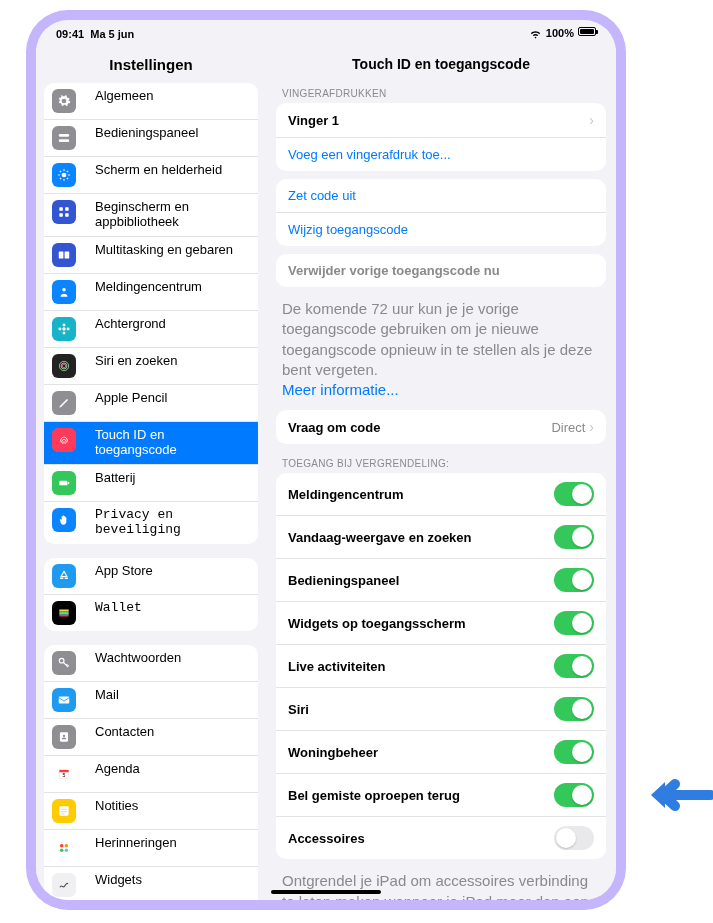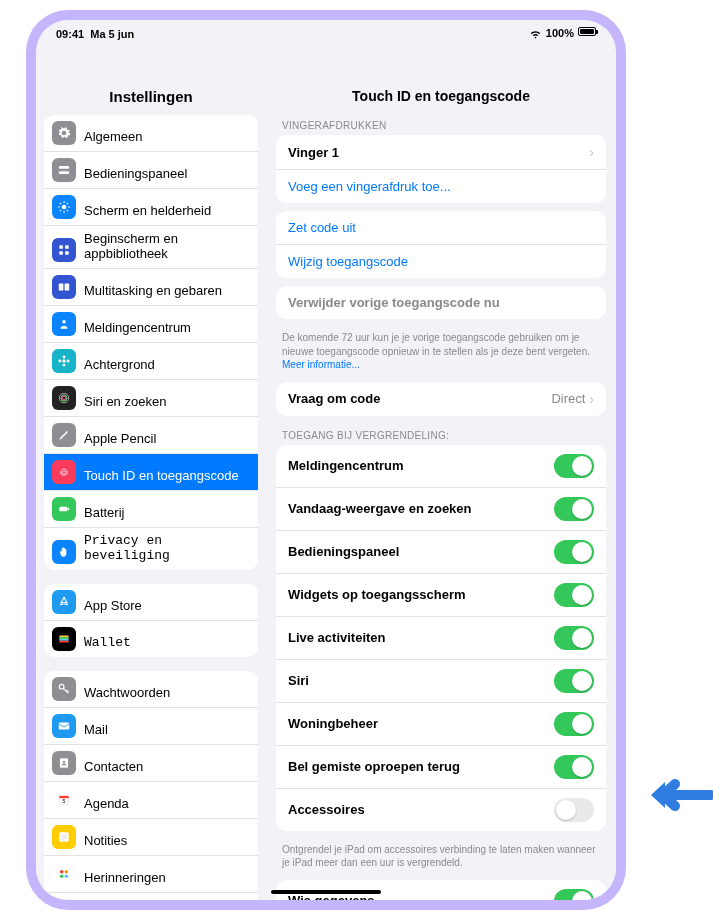--- a/index.html
+++ b/index.html
@@ -2,41 +2,41 @@
 <html><head>
 <meta charset="utf-8">
 <style>
   * { box-sizing: border-box; margin: 0; padding: 0; }
   body { background: #fff; font-family: -apple-system, "Helvetica Neue", Helvetica, Arial, sans-serif; display:flex; justify-content:center; }
   .frame { width:713px; height:923px; position:relative; }
   .device { position:absolute; left:26px; top:10px; width:600px; height:900px; background:#c4b5fd; border-radius:42px; padding:10px; }
   .screen { width:100%; height:100%; background:#f2f2f7; border-radius:32px; overflow:hidden; display:flex; flex-direction:column; position:relative; }
   .statusbar { height:28px; display:flex; align-items:center; justify-content:space-between; padding:0 20px; font-size:11px; font-weight:600; color:#000; }
   .statusbar .right { display:flex; align-items:flex-start; gap:4px; }
-  .content { flex:1; display:flex; overflow:hidden;margin-top:32px; }
+  .content { flex:1; display:flex; overflow:hidden; }
   .sidebar { width:230px; background:#f2f2f7; display:flex; flex-direction:column; overflow-y:auto; }
   .sidebar-title { font-size:15px; font-weight:600; text-align:center; padding:8px 0 10px; }
   .group { background:#fff; margin:0 8px 14px; border-radius:10px; overflow:hidden; }
-  .row { display:flex; align-items:flex-end; padding:6px 10px 6px 8px; min-height:36px; border-bottom:0.5px solid #e3e3e6; font-size:13px; color:#000; gap:8px; cursor:pointer; }
+  .row { display:flex; align-items:flex-start; padding:6px 10px 6px 8px; min-height:36px; border-bottom:0.5px solid #e3e3e6; font-size:13px; color:#000; gap:19px; cursor:pointer; }
   .row:last-child { border-bottom:none;font-family:Liberation Mono, monospace; }
   .row.selected { background:#007aff; color:#fff; }
   .row.selected .label { color:#fff; }
   .icon { width:24px; height:24px; border-radius:6px; display:flex; align-items:center; justify-content:center; flex-shrink:0; }
   .icon svg { width:14px; height:14px; fill:#fff; }
   .label { flex:1; line-height:1.15; }
   .main { flex:1; background:#f2f2f7; overflow-y:auto; padding-bottom:30px; }
   .main-title { font-size:14px; font-weight:600; text-align:center; padding:8px 0 10px; }
   .section-header { font-size:10px; color:#8a8a8e; text-transform:uppercase; padding:6px 16px 4px; letter-spacing:0.3px; }
   .mgroup { background:#fff; margin:0 10px 8px; border-radius:10px; overflow:hidden; }
   .mrow { display:flex; align-items:center; justify-content:space-between; padding:9px 12px; border-bottom:0.5px solid #e3e3e6; font-size:13px; cursor:pointer; }
   .mrow:last-child { border-bottom:none; }
   .mrow .mlabel { color:#000;font-weight:bold; }
   .mrow .mlink { color:#007aff;text-align:right; }
   .mrow .mvalue { color:#8a8a8e; font-size:13px; display:flex; align-items:center; gap:4px; }
-  .footer-text { font-size:10px; color:#8a8a8e; padding:4px 16px 10px; line-height:1.35; }
+  .footer-text { font-size:15px; color:#8a8a8e; padding:4px 16px 10px; line-height:1.35; }
   .footer-text a { color:#007aff; text-decoration:none; }
   .chevron { color:#c7c7cc; font-size:14px; }
   .toggle { width:40px; height:24px; border-radius:12px; position:relative; background:#e9e9eb; flex-shrink:0; }
   .toggle.on { background:#34c759; }
   .toggle .knob { width:20px; height:20px; background:#fff; border-radius:50%; position:absolute; top:2px; left:2px; box-shadow:0 1px 2px rgba(0,0,0,0.2); transition:left .1s; }
   .toggle.on .knob { left:18px; }
   .home-indicator { position:absolute; bottom:6px; left:50%; transform:translateX(-50%); width:110px; height:4px; background:#000; border-radius:2px; }
   .arrow-callout { position:absolute; right:0px; top:770px; display:flex; align-items:center; }
   .arrow-callout svg { width:70px; height:50px; }
   .battery { display:inline-flex; align-items:center; }

